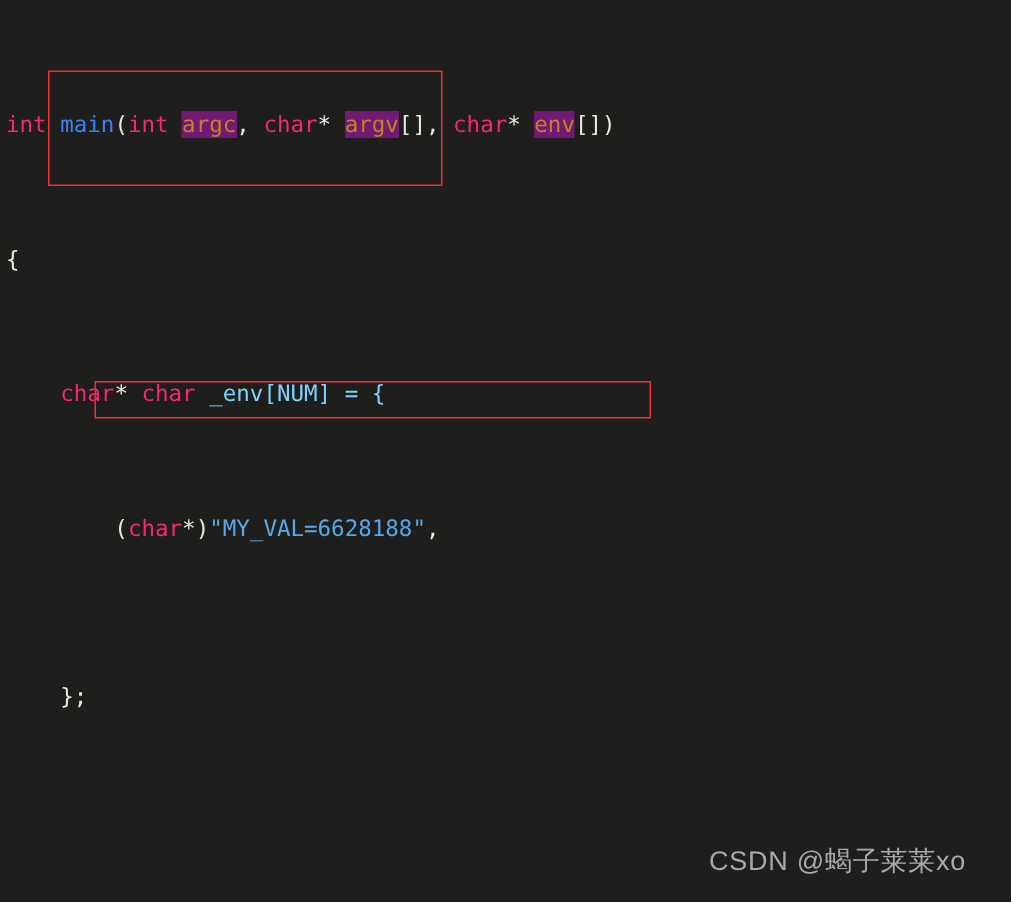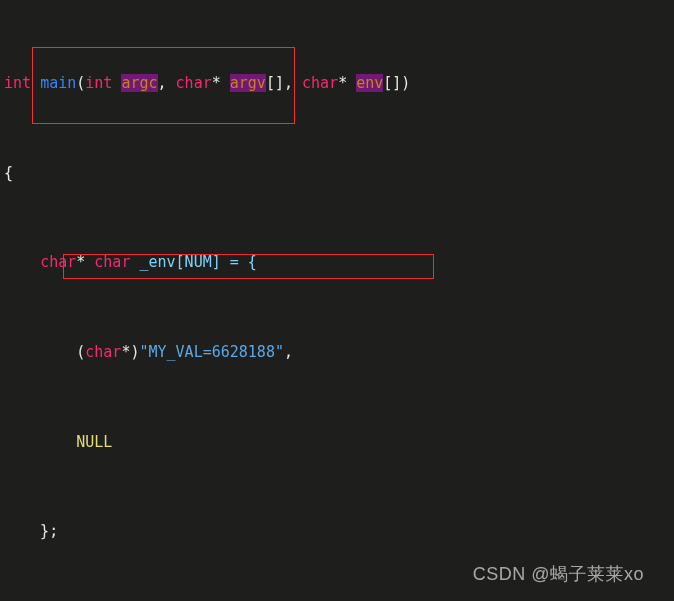--- a/index.html
+++ b/index.html
@@ -71,21 +71,20 @@
   <div class="code">
 
     <div class="line"><span class="kw">int </span><span class="fn">main</span><span class="op">(</span><span class="kw">int </span><span class="hl">argc</span><span class="op">, </span><span class="kw">char</span><span class="op">* </span><span class="hl">argv</span><span class="op">[], </span><span class="kw">char</span><span class="op">* </span><span class="hl">env</span><span class="op">[])</span></div>
 
     <div class="line"><span class="brace">{</span></div>
 
     <div class="line"><span class="op">    </span><span class="kw">char</span><span class="op">* </span><span class="kw">char</span><span class="id"> _env[NUM] = {</span></div>
 
     <div class="line"><span class="op">        (</span><span class="kw">char</span><span class="op">*)</span><span class="str">"MY_VAL=6628188"</span><span class="op">,</span></div>
 
-    <div class="line"><span class="op">        </span><span class="ctrl">NULL</span></div>
 
     <div class="line"><span class="brace">    };</span></div>
 
     
 
     
 
     
 
     

